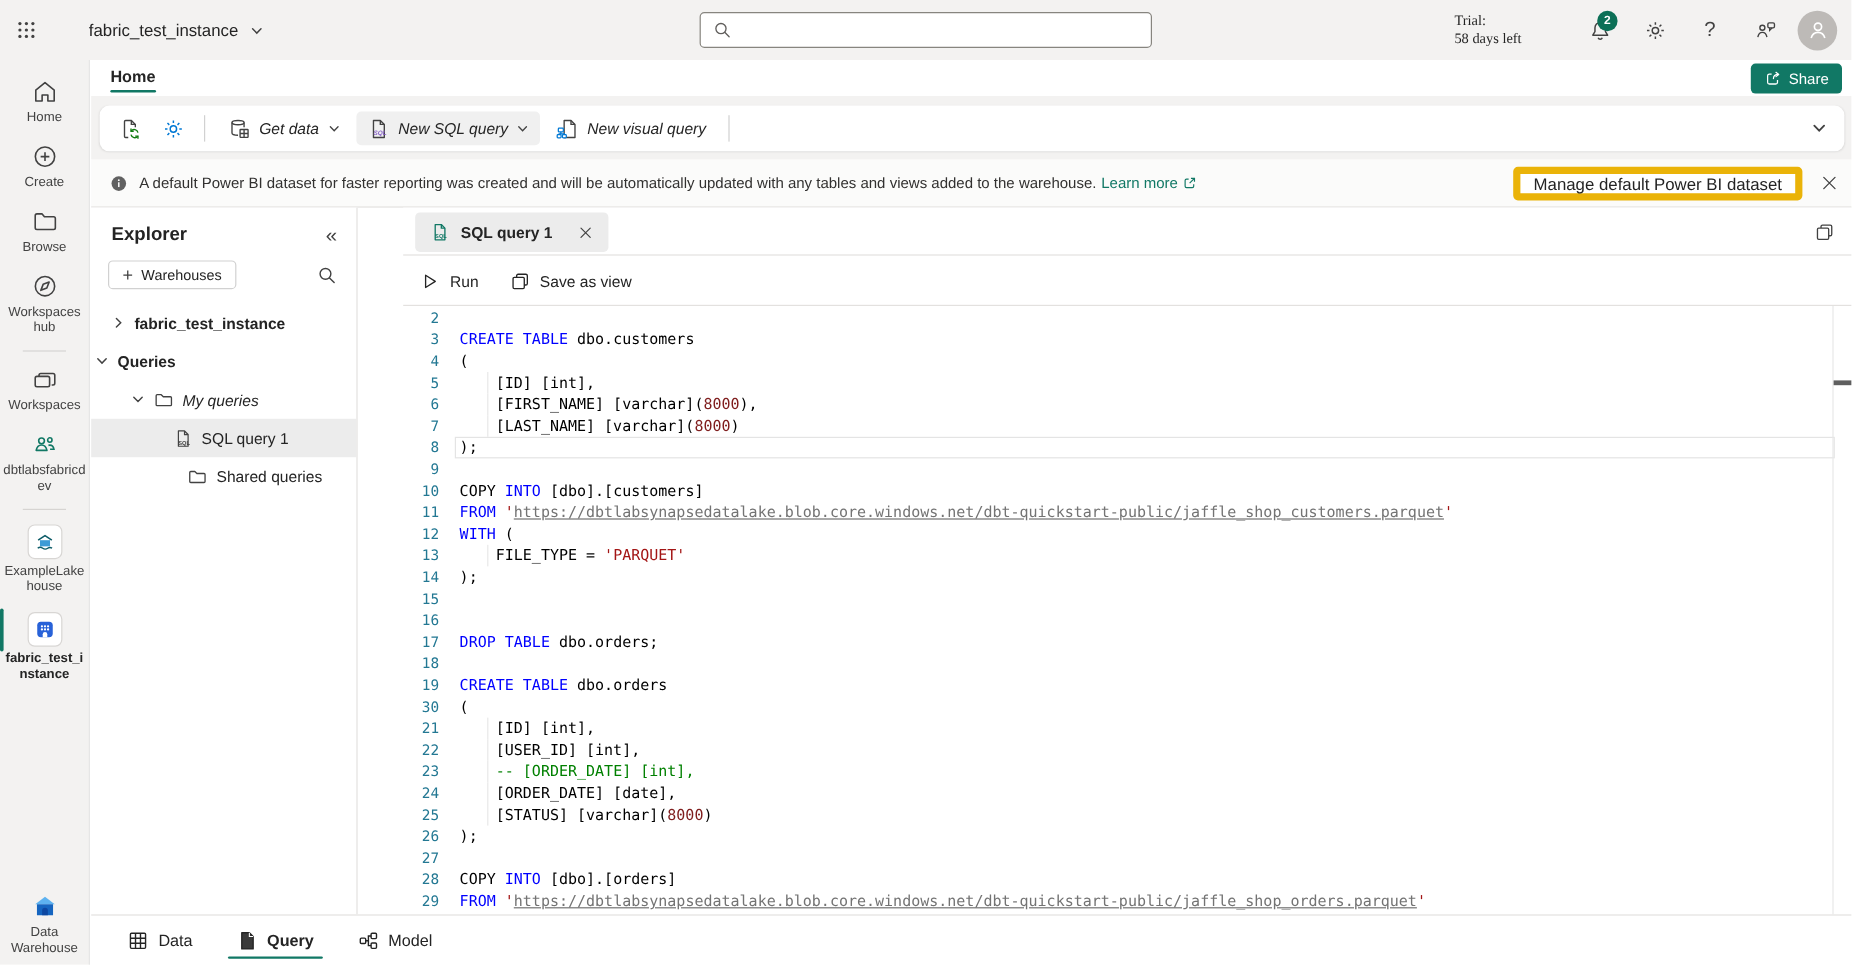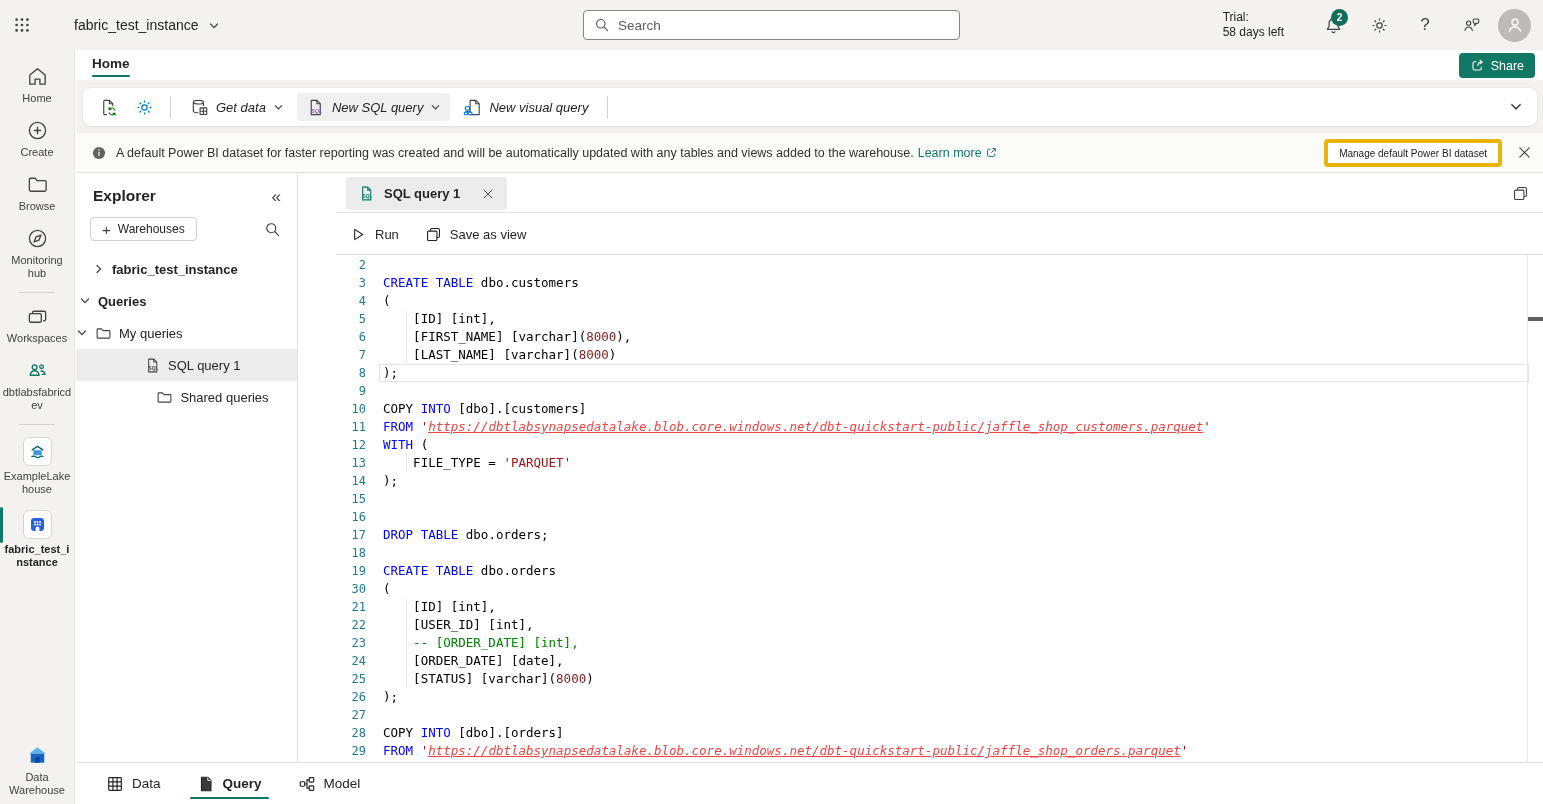--- a/index.html
+++ b/index.html
@@ -13,21 +13,21 @@
   .topbar { position:absolute; left:0; top:0; width:1543px; height:50px; background:#f3f2f1; display:flex; align-items:center; }
   .waffle { width:44px; height:50px; display:flex; align-items:center; justify-content:center; cursor:pointer; }
   .waffle .ic { width:18px; height:18px; color:#424242; }
   .ws-switcher { display:flex; align-items:center; gap:9px; margin-left:30px; font-size:14px; color:#242424; cursor:pointer; }
   .ws-switcher .ic { width:12px; height:12px; color:#424242; margin-top:2px; }
   .searchbox { position:absolute; left:583px; top:10px; width:377px; height:30px; background:#fff; border:1px solid #87857f; border-radius:4px; display:flex; align-items:center; padding:0 10px; gap:8px; }
   .searchbox .ic { width:16px; height:16px; color:#605e5c; }
   .searchbox input { border:none; outline:none; flex:1; font-size:13.5px; font-family:"Liberation Sans",sans-serif; color:#242424; background:transparent; }
   .searchbox input::placeholder { color:#605e5c; }
   .top-right { position:absolute; right:0; top:0; height:50px; display:flex; align-items:center; }
-  .trial { font-size:12px; line-height:15px; color:#242424; margin-right:26px; }
+  .trial { font-size:12px; line-height:15px; color:#242424; margin-right:42px;font-family:Liberation Serif, serif; }
   .top-ic-btn { width:46px; height:50px; display:flex; align-items:center; justify-content:center; position:relative; cursor:pointer; color:#424242; }
   .top-ic-btn .ic { width:19px; height:19px; }
   .badge { position:absolute; top:9px; right:8px; min-width:17px; height:17px; border-radius:9px; background:#0c7057; color:#fff; font-size:10px; font-weight:bold; display:flex; align-items:center; justify-content:center; }
   .qmark { font-size:17px; color:#424242; }
   .avatar { width:33px; height:33px; border-radius:50%; background:#bdbab7; display:flex; align-items:center; justify-content:center; margin:0 12px 0 4px; cursor:pointer; }
   .avatar .ic { width:20px; height:20px; }
 
   
   .rail { position:absolute; left:0; top:50px; width:75px; bottom:0; background:#f3f2f1; border-right:1px solid #e6e6e6; display:flex; flex-direction:column; align-items:center; padding-top:8px; }
   .rail-item { position:relative; width:75px; padding:7px 3px 7px; display:flex; flex-direction:column; align-items:center; gap:4px; cursor:pointer; }
@@ -56,21 +56,21 @@
   .rb-btn.pressed { background:#f0f0f0; }
   .rb-div { width:1px; height:22px; background:#d1d1d1; margin:0 6px; }
   .ribbon-chev { position:absolute; right:14px; top:12px; width:14px; height:14px; color:#424242; cursor:pointer; }
 
   
   .banner { position:absolute; left:76px; top:133px; right:0; height:40px; background:#fbfbfa; border-bottom:1px solid #e3e1df; display:flex; align-items:center; padding-left:15px; }
   .banner .info-ic { width:16px; height:16px; margin-right:9px; }
   .banner-text { font-size:12.5px; color:#323130; }
   .learn-more { color:#117865; text-decoration:none; margin-left:4px; cursor:pointer; font-size:12.5px; display:inline-flex; align-items:center; gap:3px; }
   .learn-more .ic { width:13px; height:13px; }
-  .manage-btn { position:absolute; right:41px; top:6px; height:28px; border:4px solid #eab308; border-radius:4px; background:#fff; font-size:10px; color:#242424; padding:0 11px; display:flex; align-items:center; cursor:pointer; font-family:"Liberation Sans",sans-serif; }
+  .manage-btn { position:absolute; right:41px; top:6px; height:28px; border:6px solid #eab308; border-radius:4px; background:#fff; font-size:14px; color:#242424; padding:0 11px; display:flex; align-items:center; cursor:pointer; font-family:"Liberation Sans",sans-serif; }
   .banner-close { position:absolute; right:10px; top:11px; width:17px; height:17px; color:#424242; cursor:pointer; }
 
   
   .explorer { position:absolute; left:76px; top:173px; width:222px; bottom:42px; background:#fff; border-right:1px solid #e3e1df; }
   .exp-header { display:flex; align-items:center; justify-content:space-between; padding:14px 16px 10px 17px; }
   .exp-title { font-size:15.5px; font-weight:bold; color:#242424; }
   .collapse-ic { font-size:17px; color:#424242; cursor:pointer; line-height:1; }
   .exp-actions { display:flex; align-items:center; justify-content:space-between; padding:2px 16px 8px 14px; }
   .wh-btn { height:24px; border:1px solid #d1d1d1; border-radius:4px; background:#fff; display:flex; align-items:center; gap:7px; padding:0 11px; font-size:12px; color:#242424; cursor:pointer; }
   .wh-btn .plus { font-size:15px; line-height:1; color:#424242; }
@@ -98,21 +98,21 @@
   .codearea { position:absolute; left:0; top:83px; right:0; bottom:0; overflow:hidden;
               font-family:"DejaVu Sans Mono", monospace; font-size:12.5px; }
   .code-row { display:flex; height:18px; line-height:18px; white-space:pre; }
   .gutter { width:30px; text-align:right; color:#237893; flex:none; font-size:12px; }
   .codewrap { flex:1; margin-left:17px; margin-right:14px; position:relative; }
   .code-row.cur .codewrap::after { content:""; position:absolute; left:-4px; right:0; top:0; bottom:0; border:1px solid #e4e4e4; pointer-events:none; }
   .codewrap.guide::before { content:""; position:absolute; left:23px; top:0; bottom:0; border-left:1px solid #e8e8e8; }
   .tok-k { color:#0000ff; }
   .tok-p { color:#000000; }
   .tok-s { color:#a31515; }
-  .tok-l { color:#ef4444; text-decoration:underline;font-style:italic; }
+  .tok-l { color:#737373; text-decoration:underline; }
   .tok-n { color:#7f1d1d; }
   .tok-c { color:#008000; }
   .ruler-line { position:absolute; right:15px; top:82px; bottom:0; width:0; border-left:1px solid #e8e8e8; }
   .ruler-mark { position:absolute; right:0; top:144px; width:15px; height:4px; background:#5f5f5f; }
 
   
   .bottombar { position:absolute; left:76px; right:0; bottom:0; height:42px; background:#fff; border-top:1px solid #e3e1df; display:flex; align-items:stretch; padding-left:19px; gap:14px; }
   .bb-tab { position:relative; display:flex; align-items:center; gap:8px; font-size:13.5px; color:#242424; padding:0 11px; cursor:pointer; }
   .bb-tab .ic { width:18px; height:18px; }
   .bb-tab.selected { font-weight:bold; }
@@ -149,21 +149,20 @@
           </svg>
         </span>
     </div>
     <div class="searchbox">
       <span class="ic">
           <svg viewBox="0 0 20 20">
             <circle cx="8.5" cy="8.5" r="5.3" fill="none" stroke="currentColor" stroke-width="1.4"></circle>
             <path d="M12.7 12.7L17 17" stroke="currentColor" stroke-width="1.4" stroke-linecap="round"></path>
           </svg>
         </span>
-      <input placeholder="Search" style="">
     </div>
     <div class="top-right">
       <div class="trial">
         <div>Trial:</div>
         <div>58 days left</div>
       </div>
       <div class="top-ic-btn">
         <span class="ic">
             <svg viewBox="0 0 20 20" fill="none" stroke="currentColor" stroke-width="1.3">
               <path d="M10 2.8a4.6 4.6 0 0 0-4.6 4.6v3.4L3.5 14h13l-1.9-3.2V7.4A4.6 4.6 0 0 0 10 2.8z" stroke-linejoin="round"></path>
@@ -230,21 +229,21 @@
         </span>
         <div class="rail-label">Browse</div>
       </div>
       <div class="rail-item">
         <span class="ic ">
           <svg viewBox="0 0 24 24" fill="none" stroke="#424242" stroke-width="1.4">
             <circle cx="12" cy="12" r="8.4"></circle>
             <path d="M15.6 8.4l-2 5.2-5.2 2 2-5.2z" stroke-linejoin="round"></path>
           </svg>
         </span>
-        <div class="rail-label">Monitoring hub</div>
+        <div class="rail-label">Workspaces hub</div>
       </div>
       <div class="rail-divider"></div>
       <div class="rail-item">
         <span class="ic ">
           <svg viewBox="0 0 24 24" fill="none" stroke="#424242" stroke-width="1.4">
             <rect x="3.5" y="9" width="12.5" height="9" rx="1.5"></rect>
             <path d="M6.8 9V8A1.5 1.5 0 0 1 8.3 6.5H19A1.5 1.5 0 0 1 20.5 8v7a1.5 1.5 0 0 1-1.5 1.5h-1.2"></path>
           </svg>
         </span>
         <div class="rail-label">Workspaces</div>
@@ -446,21 +445,21 @@
           <span class="tree-label bold">fabric_test_instance</span>
         </div>
         <div class="tree-row" style="padding-left: 3px;">
           <span class="ic chev">
             <svg viewBox="0 0 12 12">
               <path d="M2.5 4l3.5 3.6L9.5 4" fill="none" stroke="currentColor" stroke-width="1.2" stroke-linecap="round"></path>
             </svg>
           </span>
           <span class="tree-label bold">Queries</span>
         </div>
-        <div class="tree-row" style="">
+        <div class="tree-row" style="padding-left: 33px; font-style: italic;">
           <span class="ic chev">
             <svg viewBox="0 0 12 12">
               <path d="M2.5 4l3.5 3.6L9.5 4" fill="none" stroke="currentColor" stroke-width="1.2" stroke-linecap="round"></path>
             </svg>
           </span>
           <span class="ic nodeic">
             <svg viewBox="0 0 20 20" fill="none" stroke="#424242" stroke-width="1.3">
               <path d="M2.5 5.6a1 1 0 0 1 1-1h4l2 2h7a1 1 0 0 1 1 1v6.8a1 1 0 0 1-1 1h-13a1 1 0 0 1-1-1z" stroke-linejoin="round"></path>
             </svg>
           </span>

